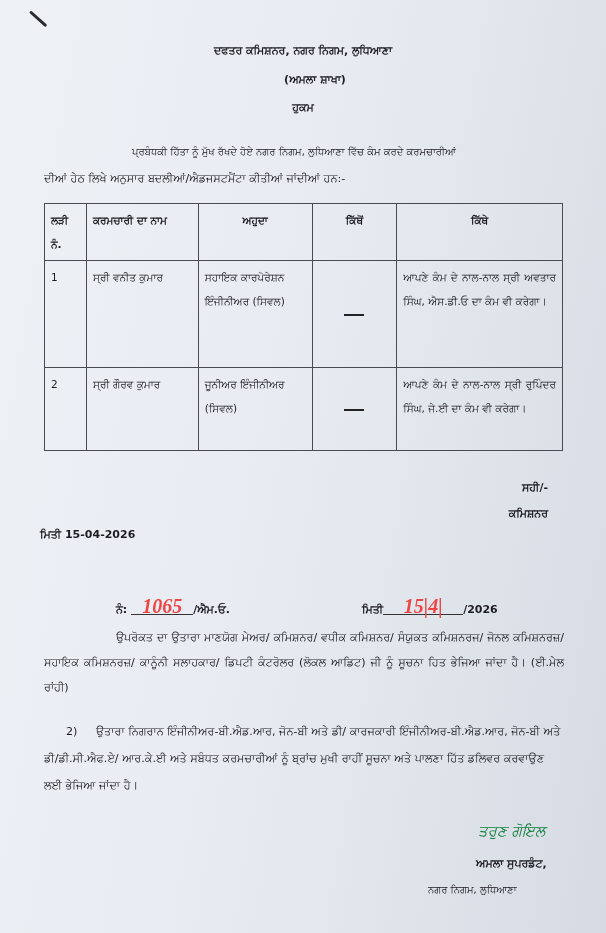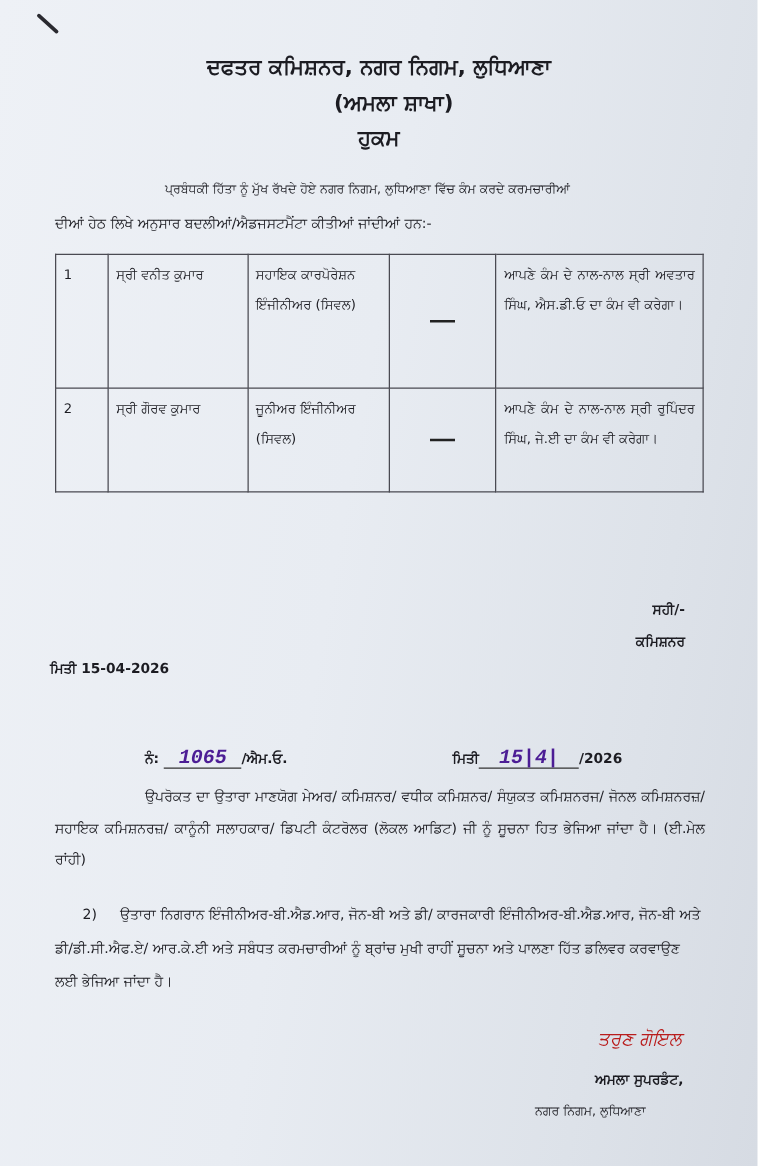--- a/index.html
+++ b/index.html
@@ -4,33 +4,33 @@
   <style>
     html, body { margin:0; padding:0; }
     body {
       width:606px; height:933px; overflow:hidden; position:relative;
       background: linear-gradient(100deg, #eef1f6 0%, #e8ecf2 45%, #dde2e9 80%, #d6dbe3 100%);
       font-family: "DejaVu Sans", "Liberation Sans", sans-serif;
       color:#1c1c22;
     }
     .abs { position:absolute; }
     .mark-stroke { left:30px; top:10px; width:22px; height:3px; background:#2a2a30; transform: rotate(42deg); transform-origin:left center; border-radius:2px; }
-    .hdr { width:606px; left:0; text-align:center; font-weight:bold; font-size:17px; }
+    .hdr { width:606px; left:0; text-align:center; font-weight:bold; font-size:11px; }
     .body-text { font-size:11px; line-height:26px; }
     table.order { position:absolute; left:44px; top:203px; width:519px; border-collapse:collapse; font-size:10.5px; }
     table.order td, table.order th { border:1px solid #4a4a52; vertical-align:top; padding:4px 6px; line-height:24px; }
     table.order th { font-weight:bold; text-align:center; height:44px; }
     table.order th.first { text-align:left; padding-left:6px; }
     .dash { text-align:center; vertical-align:middle !important; }
     .dash span { display:inline-block; width:20px; height:1.5px; background:#222; vertical-align:middle; }
     .justify { text-align:justify; text-align-last:left; }
     .right-sign { right:58px; text-align:right; font-weight:bold; font-size:11px; }
-    .hand { color:#4c1d95; font-family: Liberation Mono, monospace; font-style:italic; font-size:16px; }
+    .hand { color:#ef4444; font-family: Liberation Serif, serif; font-style:italic; font-size:20px; }
     .blank { display:inline-block; border-bottom:1px solid #333; text-align:center; line-height:16px; }
-    .sig-scribble { color:#b91c1c; font-family: "DejaVu Serif", serif; font-style:italic; font-size:15px; }
+    .sig-scribble { color:#15803d; font-family: "DejaVu Serif", serif; font-style:italic; font-size:15px; }
   </style>
 </head>
 <body>
 
 <div class="abs mark-stroke"></div>
 
 <div class="abs hdr" style="top:44px;">ਦਫਤਰ ਕਮਿਸ਼ਨਰ, ਨਗਰ ਨਿਗਮ, ਲੁਧਿਆਣਾ</div>
 <div class="abs hdr" style="top:73px;padding-left:12px;">(ਅਮਲਾ ਸ਼ਾਖਾ)</div>
 <div class="abs hdr" style="top:101px;">ਹੁਕਮ</div>
 
@@ -39,20 +39,27 @@
 
 <table class="order">
   <colgroup>
     <col style="width:42px">
       <col style="width:112px">
       <col style="width:114px">
       <col style="width:85px">
       <col style="width:166px">
   </colgroup>
   <tbody>
+      <tr>
+    <th class="first">ਲੜੀ ਨੰ.</th>
+    <th style="text-align:left">ਕਰਮਚਾਰੀ ਦਾ ਨਾਮ</th>
+    <th>ਅਹੁਦਾ</th>
+    <th>ਕਿੱਥੋਂ</th>
+    <th>ਕਿੱਥੇ</th>
+  </tr>
   <tr style="height:107px;">
     <td>1</td>
     <td>ਸ੍ਰੀ ਵਨੀਤ ਕੁਮਾਰ</td>
     <td>ਸਹਾਇਕ ਕਾਰਪੋਰੇਸ਼ਨ ਇੰਜੀਨੀਅਰ (ਸਿਵਲ)</td>
     <td class="dash"><span></span></td>
     <td class="justify">ਆਪਣੇ ਕੰਮ ਦੇ ਨਾਲ-ਨਾਲ ਸ੍ਰੀ ਅਵਤਾਰ ਸਿੰਘ, ਐਸ.ਡੀ.ਓ ਦਾ ਕੰਮ ਵੀ ਕਰੇਗਾ।</td>
   </tr>
   <tr style="height:83px;">
     <td>2</td>
     <td>ਸ੍ਰੀ ਗੌਰਵ ਕੁਮਾਰ</td>

